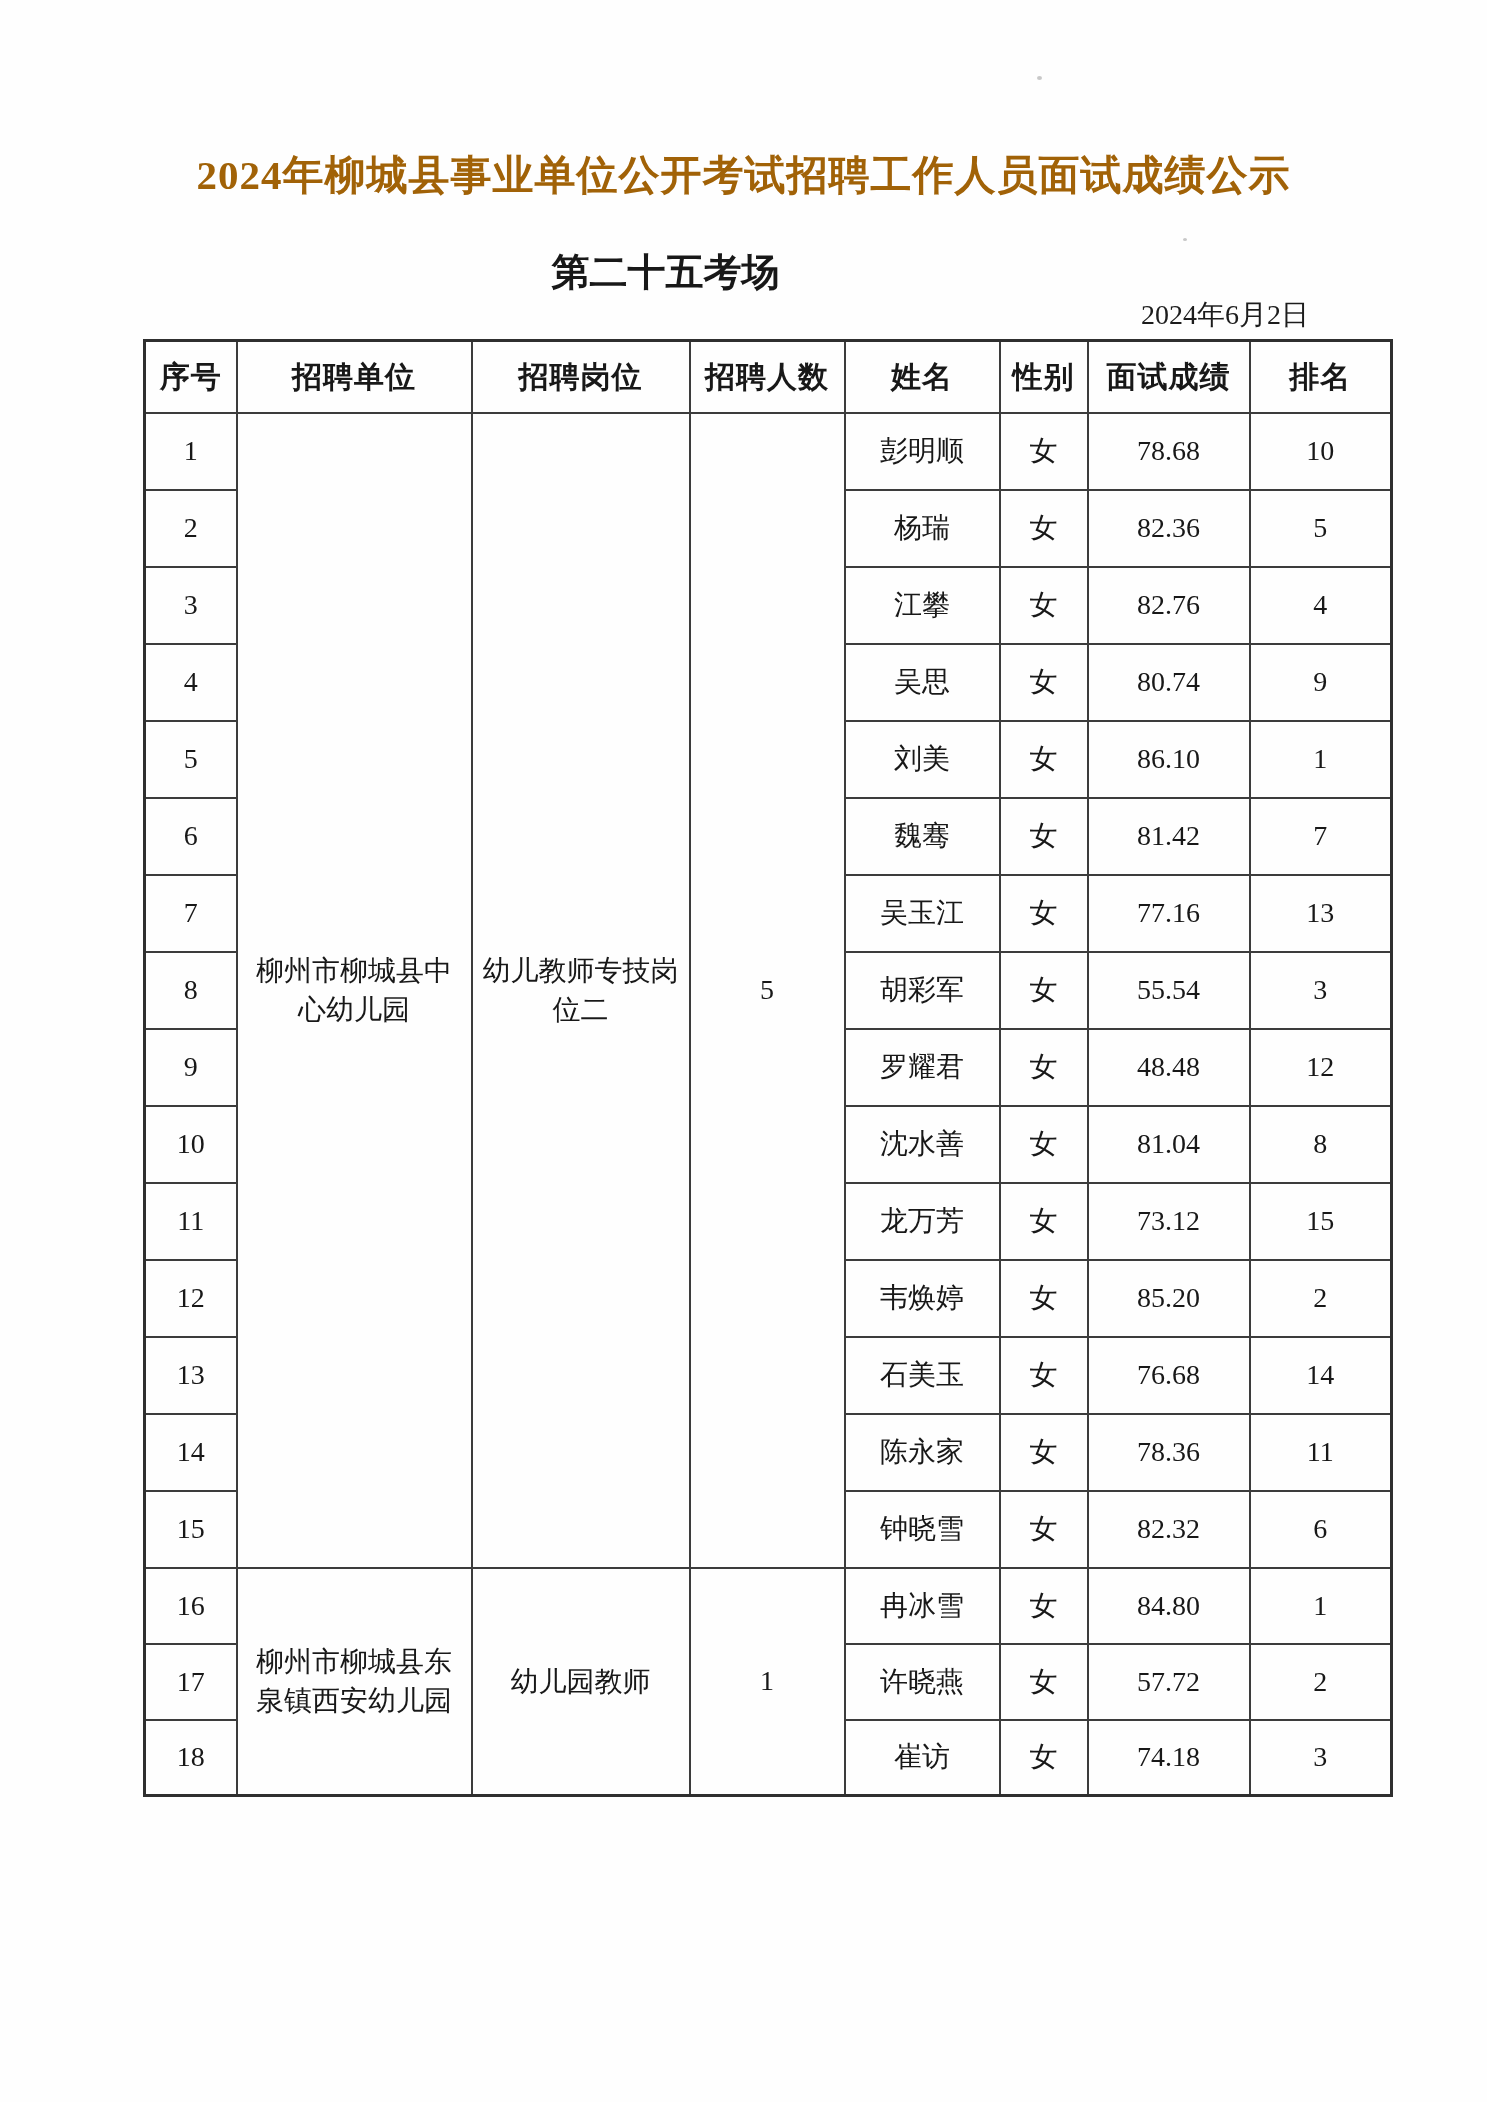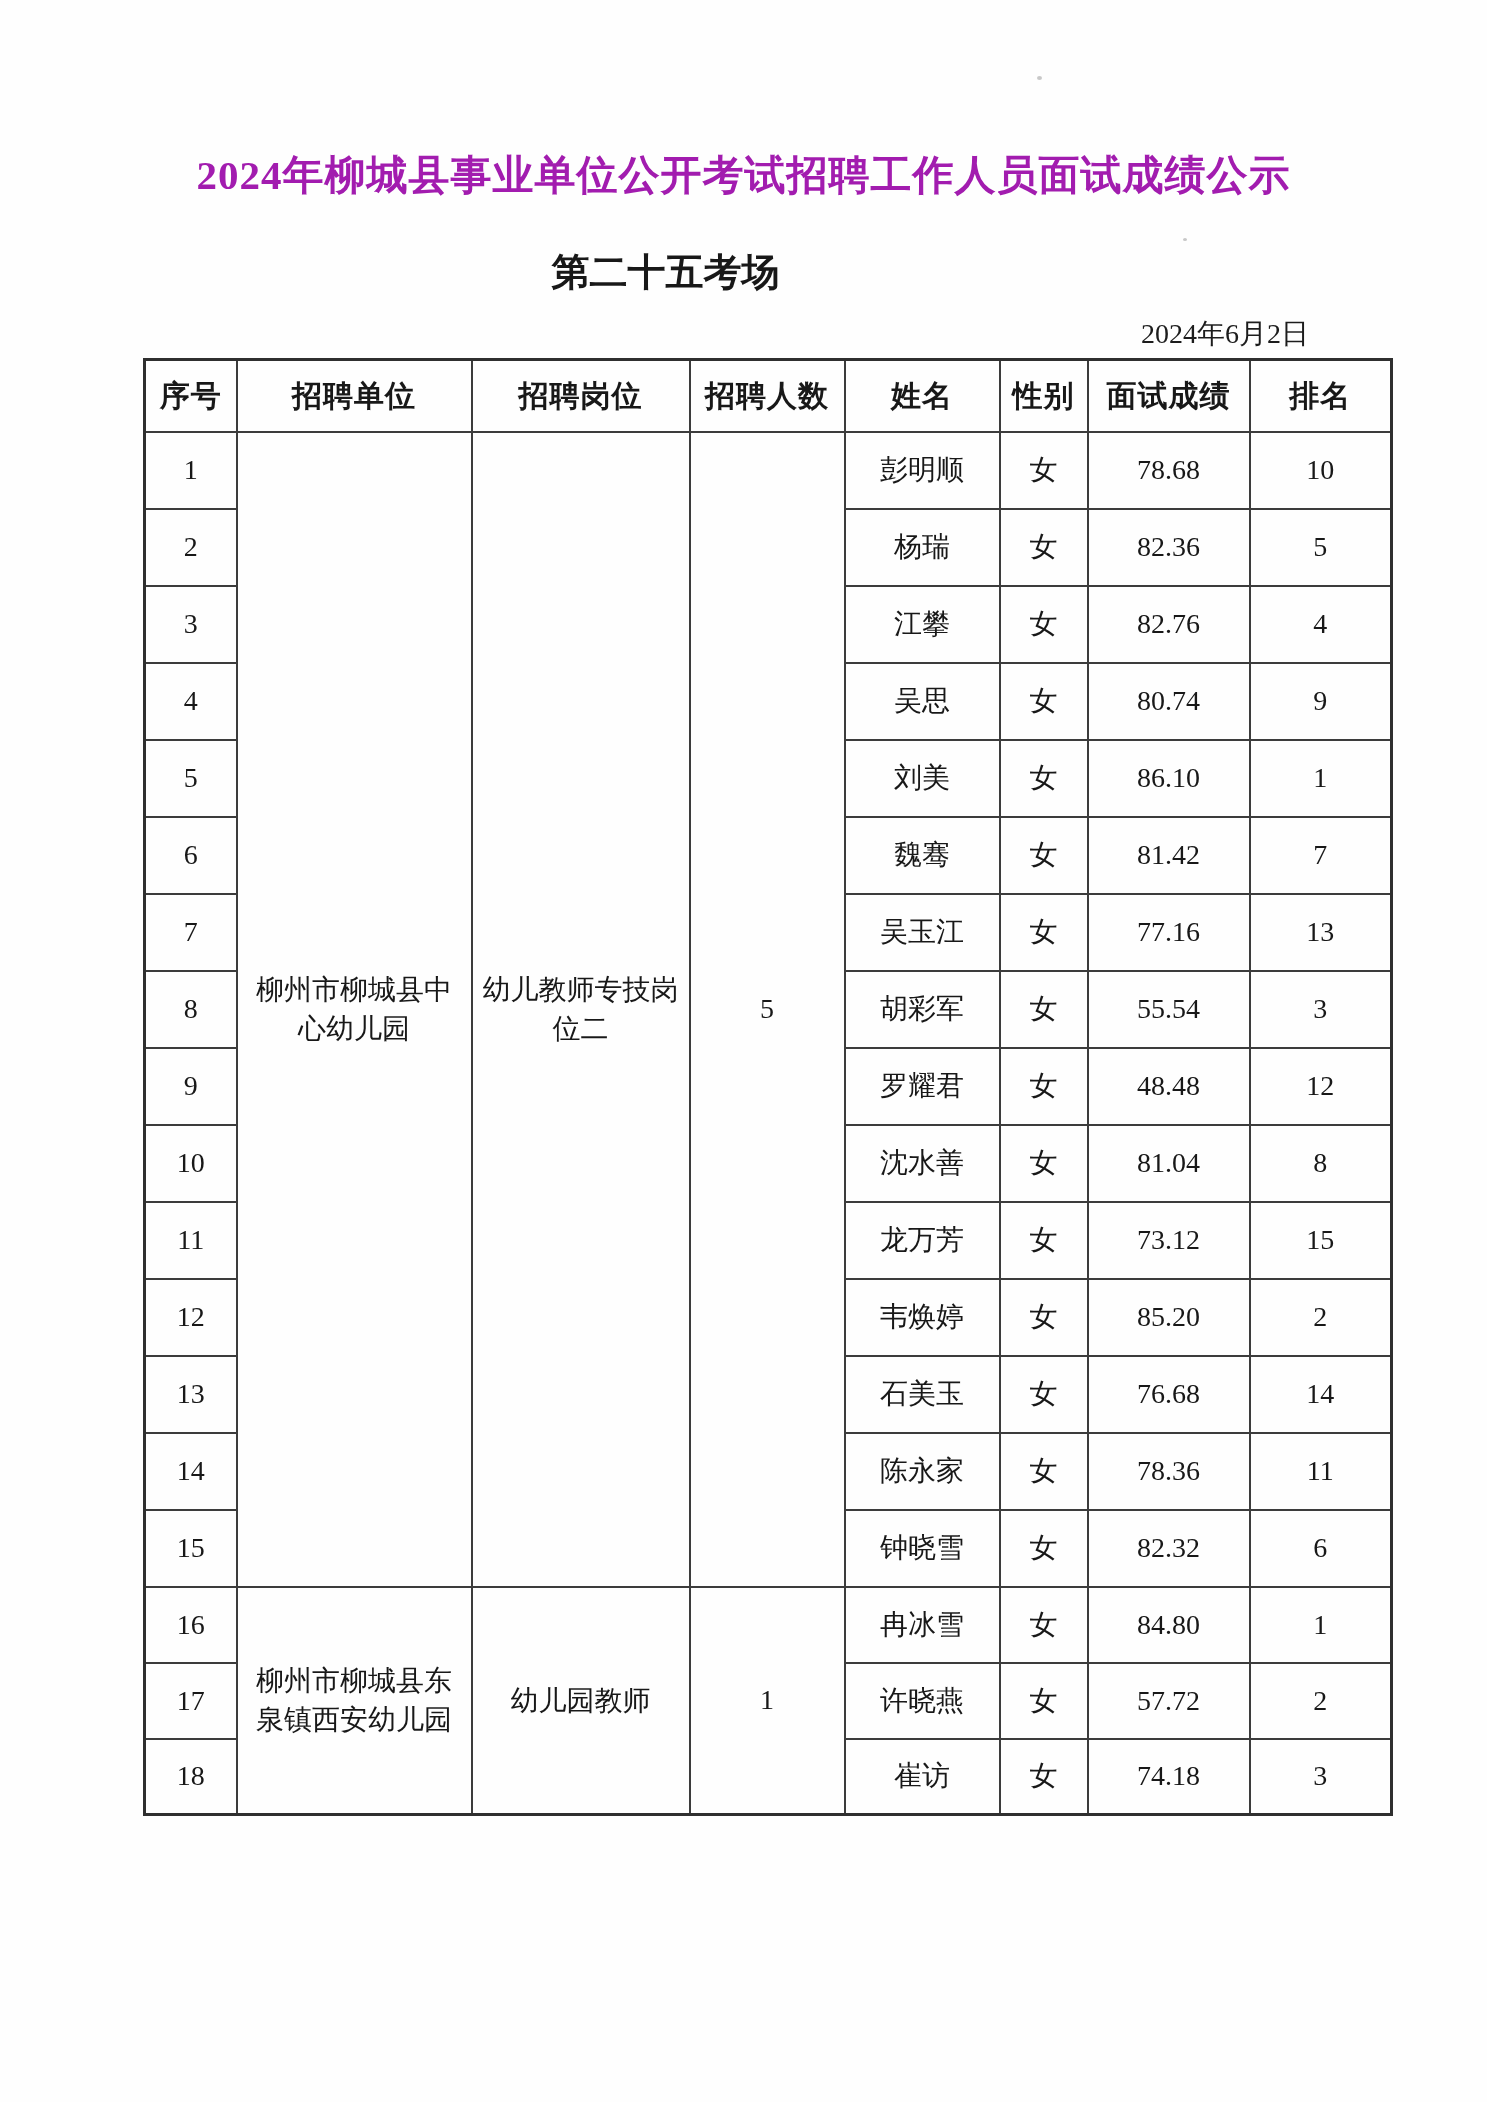--- a/index.html
+++ b/index.html
@@ -17,37 +17,37 @@
     height: 2102px;
     background: #fefefe;
     padding-top: 150px;
   }
   .doc-title {
     text-align: center;
     font-size: 41px;
     font-weight: bold;
     letter-spacing: 1px;
     line-height: 50px;
-    color: #a21caf;
+    color: #a16207;
   }
   .doc-subtitle {
     position: relative;
     left: -78px;
     text-align: center;
     font-size: 38px;
     font-weight: bold;
     line-height: 44px;
     margin-top: 50px;
     color: #181818;
   }
   .doc-date {
     text-align: right;
     font-size: 28px;
     line-height: 32px;
-    margin: 24px 178px 0 0;
+    margin: 5px 178px 0 0;
     color: #1c1c1c;
   }
   table.score-table {
     margin: 8px 0 0 143px;
     width: 1247px;
     border-collapse: collapse;
     table-layout: fixed;
     border: 3px solid #2f2f2f;
     padding-left: 22px;
   }

